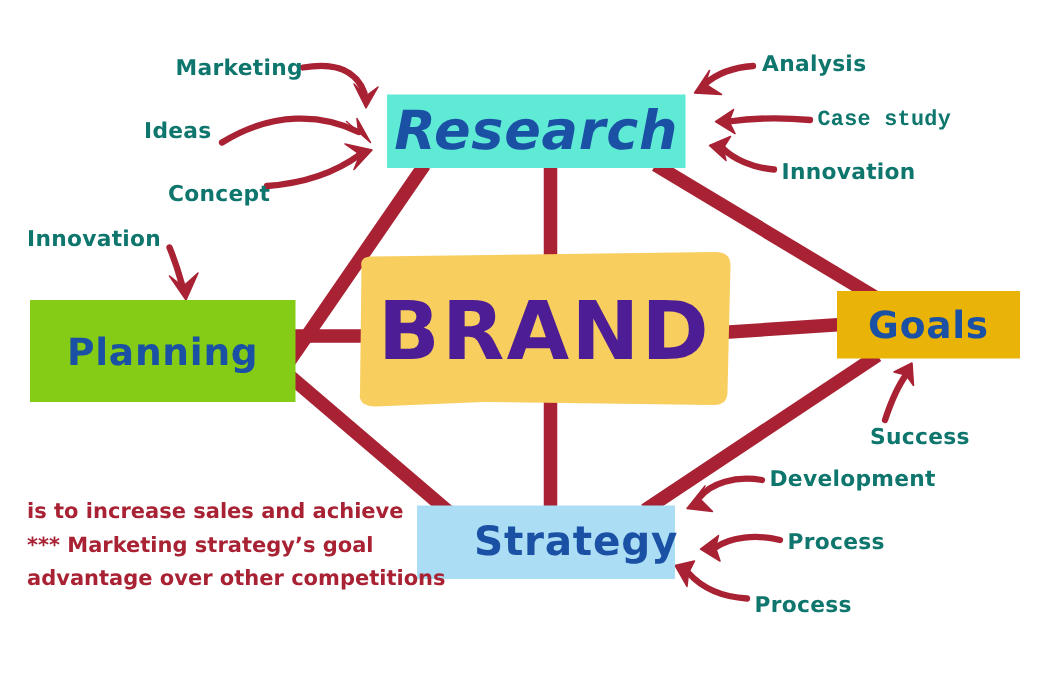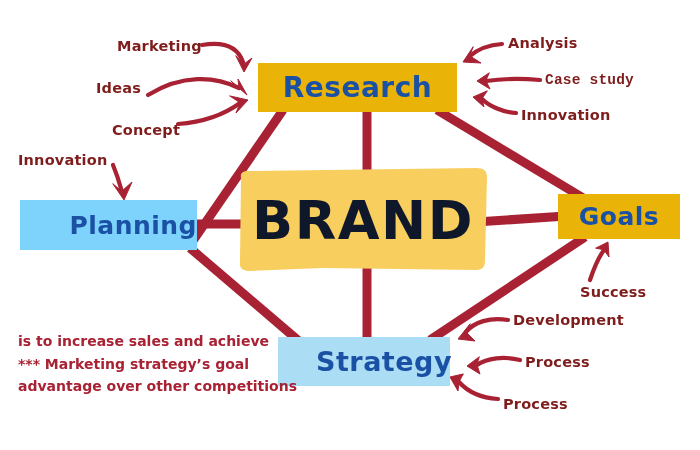--- a/index.html
+++ b/index.html
@@ -36,29 +36,29 @@
     color: #1b51a5;
     font-family: "DejaVu Sans", sans-serif;
     font-weight: bold;
     letter-spacing: 0.5px;
     z-index: 3;
     box-sizing: border-box;
   }
   #node-research {
     left: 258px; top: 63px;
     width: 199px; height: 49px;
-    background: #eab308;
-    font-size: 28px;
+    background: #5eead4;
+    font-size: 36px;
+    font-style: italic;
   }
   #node-planning {
     left: 20px; top: 200px;
-    width: 177px; height: 50px;
-    background: #7dd3fc;
+    width: 177px; height: 68px;
+    background: #84cc16;
     font-size: 25px;
-    justify-content: flex-end;
   }
   #node-goals {
     left: 558px; top: 194px;
     width: 122px; height: 45px;
     background: #eab308;
     font-size: 25px;
   }
   #node-strategy {
     left: 278px; top: 337px;
     width: 172px; height: 49px;
@@ -75,29 +75,29 @@
   #node-brand .brand-shape {
     position: absolute;
     left: 0; top: 0;
     width: 250px;
     height: 104px;
   }
   #node-brand .brand-label {
     position: relative;
     z-index: 2;
     font-size: 54px;
-    color: #0f172a;
+    color: #4c1d95;
     font-weight: bold;
     letter-spacing: 1.5px;
     font-family: "DejaVu Sans", sans-serif;
   }
   
   .annot {
     position: absolute;
-    color: #7f1d1d;
+    color: #0f766e;
     font-family: "DejaVu Sans", sans-serif;
     font-size: 14.5px;
     font-weight: 600;
     white-space: nowrap;
     z-index: 4;
     letter-spacing: 0.2px;
   }
   #annot-marketing   { left: 117px; top: 38px; }
   #annot-ideas       { left: 96px;  top: 80px; }
   #annot-concept     { left: 112px; top: 122px; }

